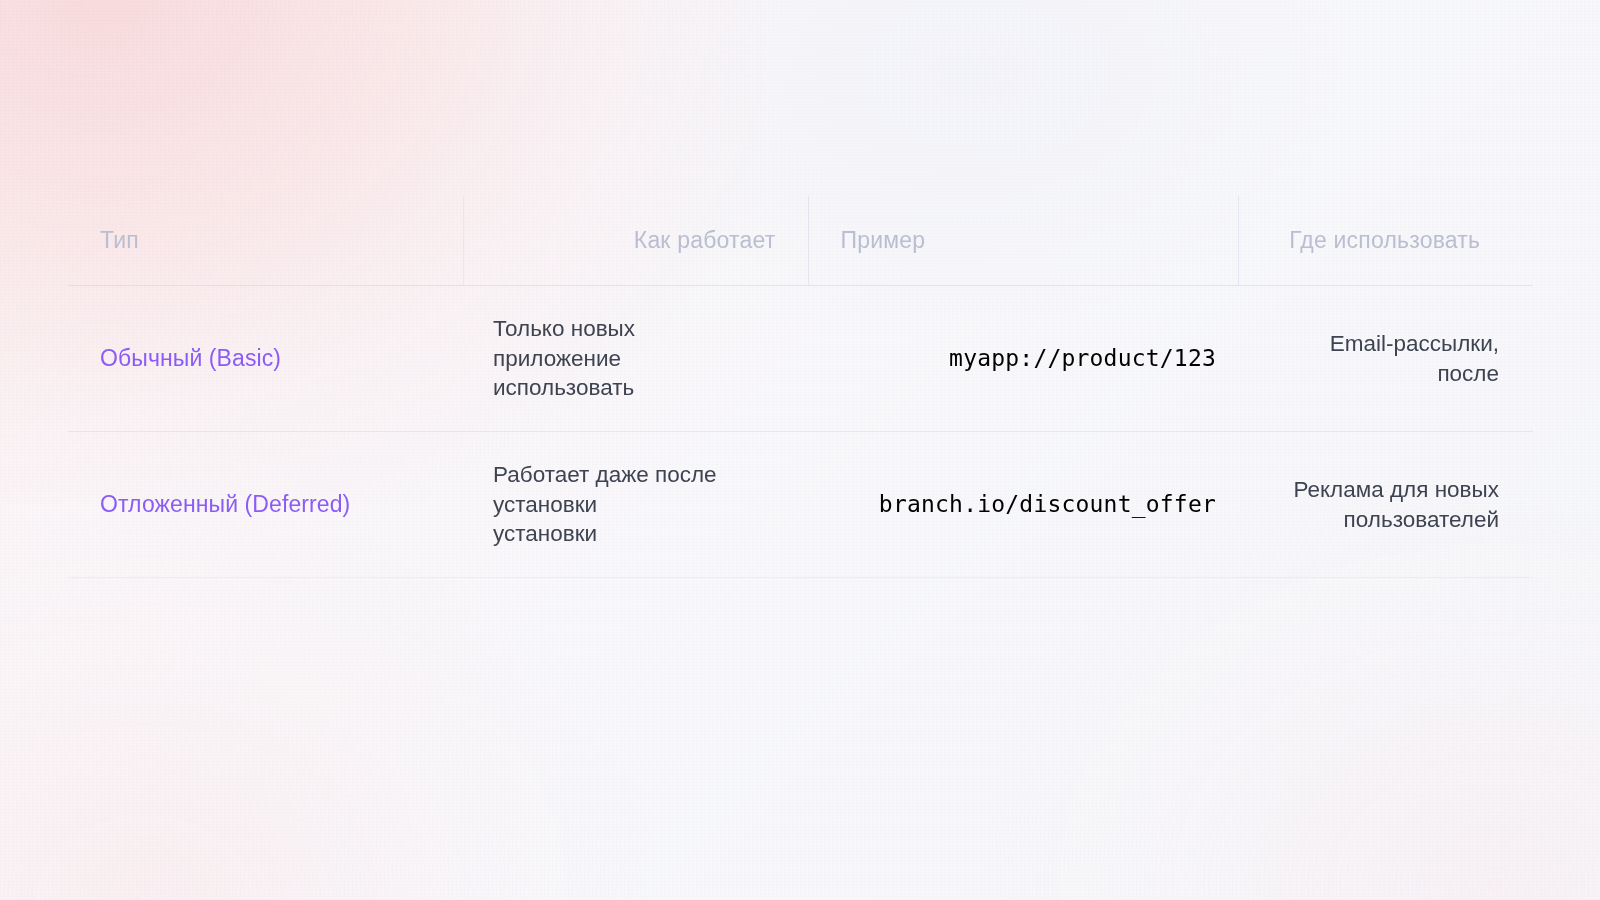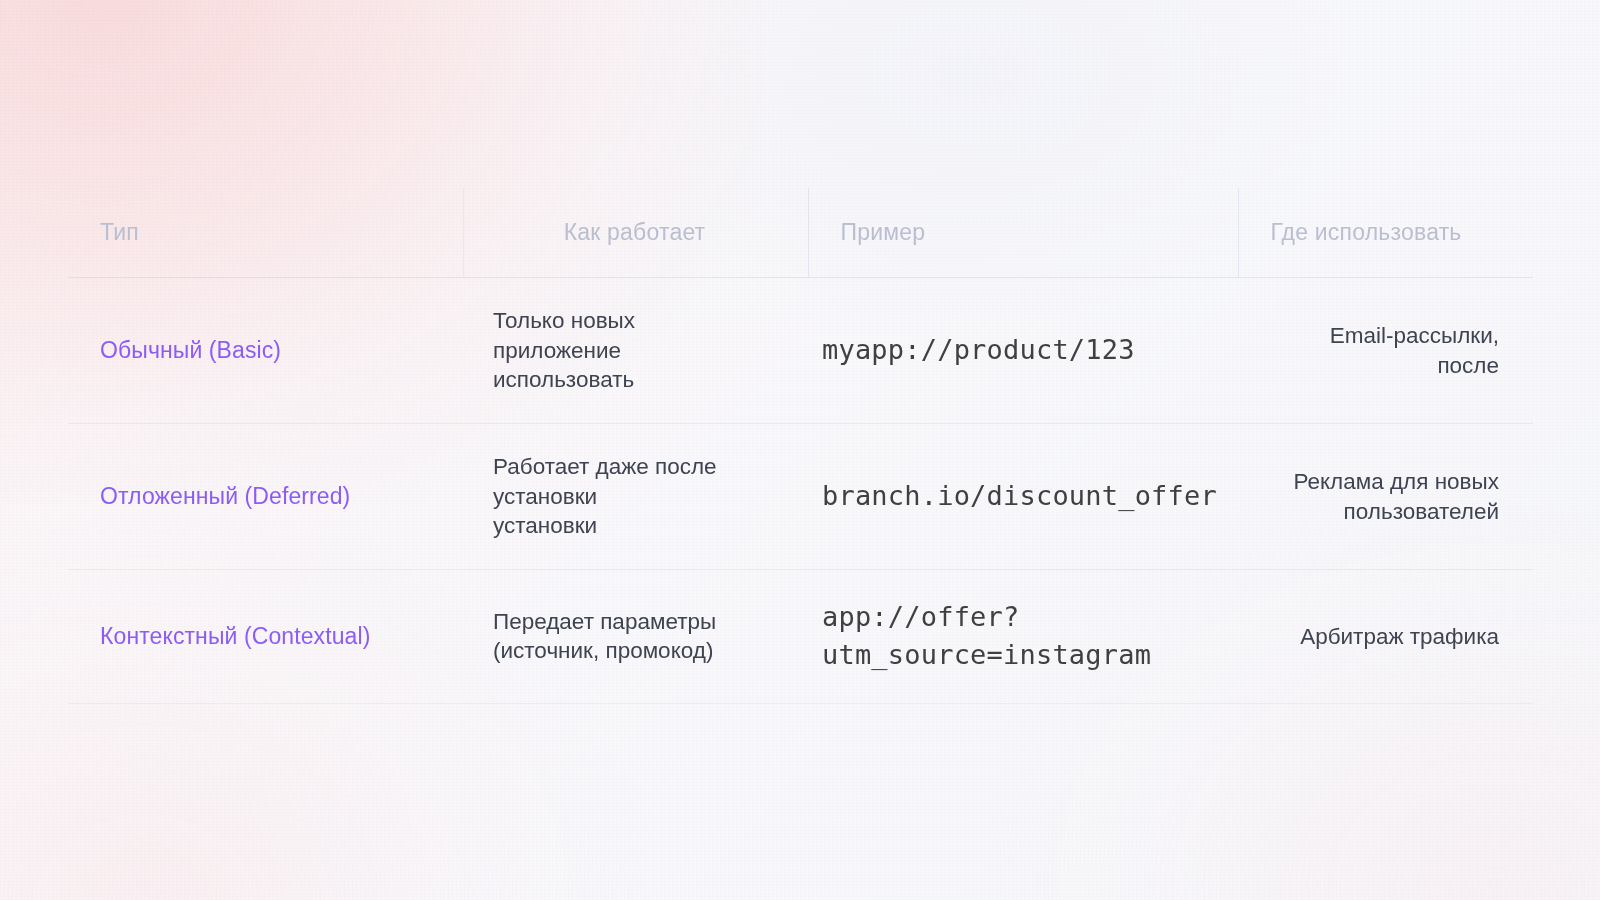--- a/index.html
+++ b/index.html
@@ -77,21 +77,21 @@
       repeating-linear-gradient(0deg, rgba(120,120,150,0.5) 0 1px, transparent 1px 3px),
       repeating-linear-gradient(90deg, rgba(120,120,150,0.4) 0 1px, transparent 1px 4px);
     mix-blend-mode: multiply;
     pointer-events: none;
   }
 
   
   #table-wrap {
     position: absolute;
     left: 68px;
-    top: 188px;
+    top: 196px;
     width: 1465px;
   }
   table.cmp {
     width: 100%;
     border-collapse: collapse;
     table-layout: fixed;
   }
 
   
   col.c-type  { width: 395px; }
@@ -103,25 +103,25 @@
     height: 89px;
     padding: 0 32px;
     font-weight: 400;
     font-size: 23px;
     letter-spacing: 0.2px;
     color: #b9bed0;
     vertical-align: middle;
     border-bottom: 1px solid rgba(197, 203, 221, 0.42);
   }
   th.h-type  { text-align: left;  padding-left: 32px; }
-  th.h-how   { text-align: center;  padding-left: 30px;
+  th.h-how   { text-align: right;  padding-left: 30px;
                border-left: 1px solid rgba(200, 208, 226, 0.30); }
   th.h-ex    { text-align: left; padding-right: 22px;
                border-left: 1px solid rgba(200, 208, 226, 0.42); }
-  th.h-where { text-align: left; padding-right: 34px;
+  th.h-where { text-align: center; padding-right: 34px;
                border-left: 1px solid rgba(200, 208, 226, 0.42); }
 
   tbody td {
     padding: 28px 32px;
     vertical-align: middle;
     border-bottom: 1px solid rgba(201, 207, 224, 0.36);
   }
   tbody tr:last-child td {
     border-bottom: 1px solid rgba(206, 212, 227, 0.30);
   }
@@ -136,25 +136,25 @@
   }
   td.d-how {
     text-align: left;
     font-size: 22.5px;
     line-height: 1.32;
     color: #3e4351;
     padding-left: 30px;
     padding-right: 20px;
   }
   td.d-ex {
-    text-align: left;
+    text-align: right;
     font-family: "DejaVu Sans Mono", monospace;
-    font-size: 27px;
+    font-size: 23px;
     line-height: 1.42;
-    color: #404040;
+    color: #000000;
     letter-spacing: 0.2px;
     padding-right: 22px;
     padding-left: 14px;
     white-space: pre-line;
   }
   td.d-where {
     text-align: right;
     font-size: 22.5px;
     line-height: 1.32;
     color: #3e4351;
@@ -209,27 +209,15 @@
           <span class="how-line">Работает даже после</span>
           <span class="how-line">установки</span>
           <span class="how-line">установки</span>
         </td>
         <td class="d-ex">branch.io/discount_offer</td>
         <td class="d-where">
           <span class="how-line">Реклама для новых</span>
           <span class="how-line">пользователей</span>
         </td>
       </tr>
-      <tr>
-        <td class="d-type">Контекстный (Contextual)</td>
-        <td class="d-how">
-          <span class="how-line">Передает параметры</span>
-          <span class="how-line">(источник, промокод)</span>
-        </td>
-        <td class="d-ex">app://offer?
-utm_source=instagram</td>
-        <td class="d-where">
-          <span class="how-line">Арбитраж трафика</span>
-        </td>
-      </tr>
     </tbody>
   </table>
 </div>
 
 </body></html>

